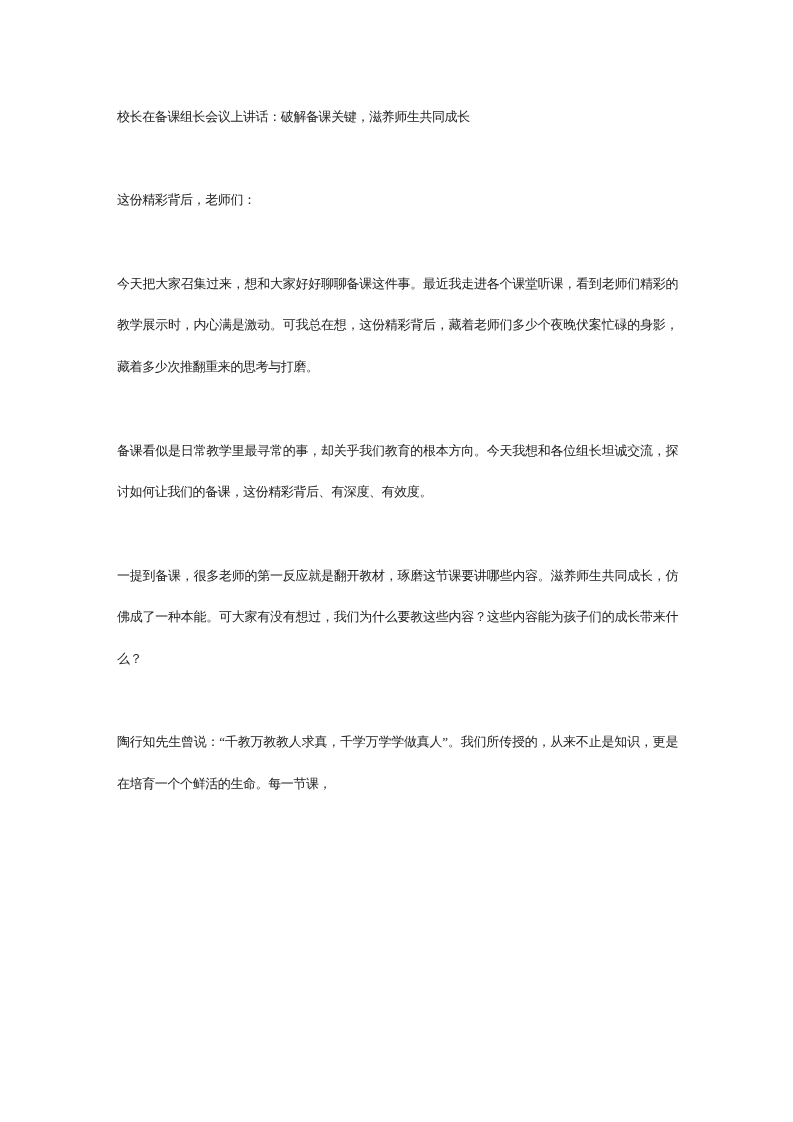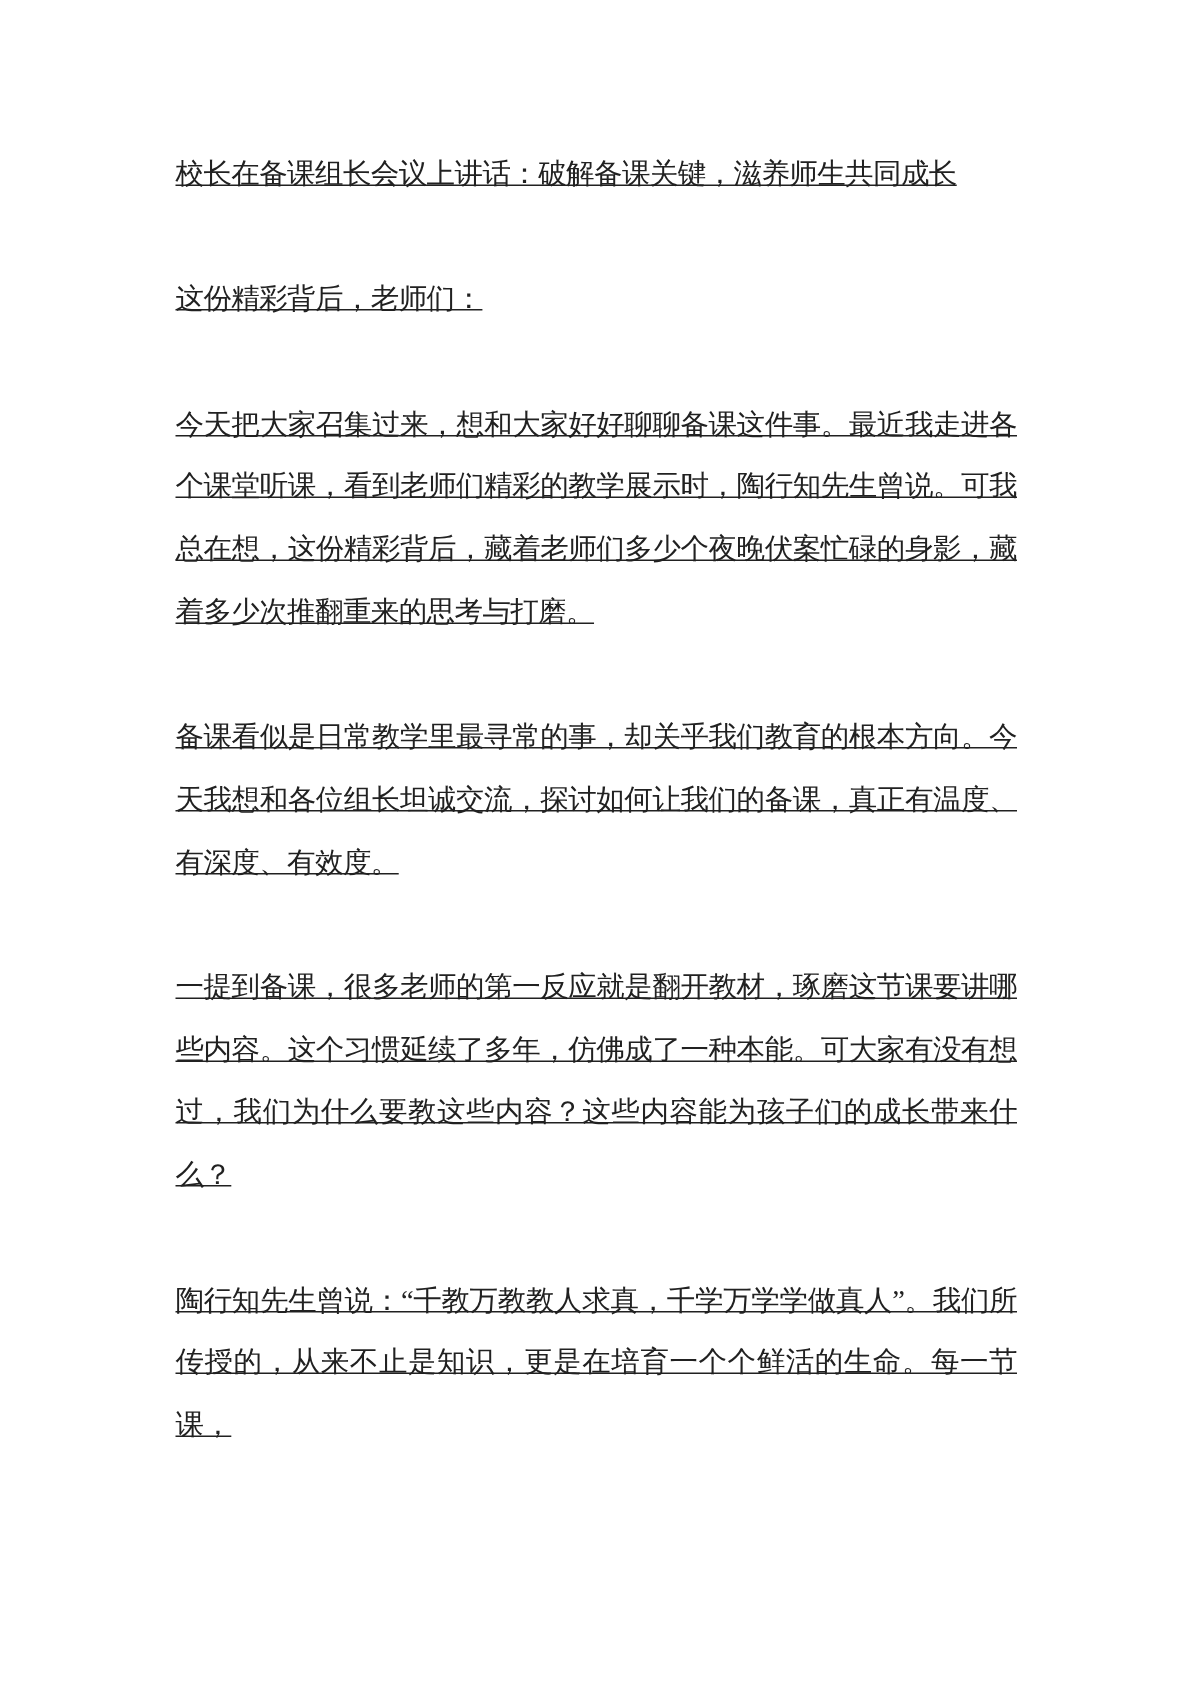--- a/index.html
+++ b/index.html
@@ -15,43 +15,42 @@
     overflow: hidden;
     font-family: "Liberation Serif", "DejaVu Serif", serif;
   }
   .content {
     position: absolute;
     left: 117px;
     top: 96px;
     width: 561px;
   }
   .block {
-    font-size: 19px;
+    font-size: 13px;
     line-height: 41.7px;
     color: #212121;
     margin: 0 0 41.7px 0;
     text-align: justify;
     text-justify: inter-character;
     letter-spacing: -0.4px;
     word-break: break-all;
-    text-decoration: underline;
   }
   .block:last-child {
     margin-bottom: 0;
   }
   .title, .heading {
     text-align: left;
     font-weight: normal;
   }
 </style>
 </head>
 <body>
 
 <div class="page">
   <div class="content">
     <div class="block title">校长在备课组长会议上讲话：破解备课关键，滋养师生共同成长</div>
     <div class="block salutation">这份精彩背后，老师们：</div>
-    <div class="block paragraph">今天把大家召集过来，想和大家好好聊聊备课这件事。最近我走进各个课堂听课，看到老师们精彩的教学展示时，陶行知先生曾说。可我总在想，这份精彩背后，藏着老师们多少个夜晚伏案忙碌的身影，藏着多少次推翻重来的思考与打磨。</div>
-    <div class="block paragraph">备课看似是日常教学里最寻常的事，却关乎我们教育的根本方向。今天我想和各位组长坦诚交流，探讨如何让我们的备课，真正有温度、有深度、有效度。</div>
-    <div class="block paragraph">一提到备课，很多老师的第一反应就是翻开教材，琢磨这节课要讲哪些内容。这个习惯延续了多年，仿佛成了一种本能。可大家有没有想过，我们为什么要教这些内容？这些内容能为孩子们的成长带来什么？</div>
+    <div class="block paragraph">今天把大家召集过来，想和大家好好聊聊备课这件事。最近我走进各个课堂听课，看到老师们精彩的教学展示时，内心满是激动。可我总在想，这份精彩背后，藏着老师们多少个夜晚伏案忙碌的身影，藏着多少次推翻重来的思考与打磨。</div>
+    <div class="block paragraph">备课看似是日常教学里最寻常的事，却关乎我们教育的根本方向。今天我想和各位组长坦诚交流，探讨如何让我们的备课，这份精彩背后、有深度、有效度。</div>
+    <div class="block paragraph">一提到备课，很多老师的第一反应就是翻开教材，琢磨这节课要讲哪些内容。滋养师生共同成长，仿佛成了一种本能。可大家有没有想过，我们为什么要教这些内容？这些内容能为孩子们的成长带来什么？</div>
     <div class="block paragraph">陶行知先生曾说：“千教万教教人求真，千学万学学做真人”。我们所传授的，从来不止是知识，更是在培育一个个鲜活的生命。每一节课，</div>
   </div>
 </div>
 
 </body></html>

